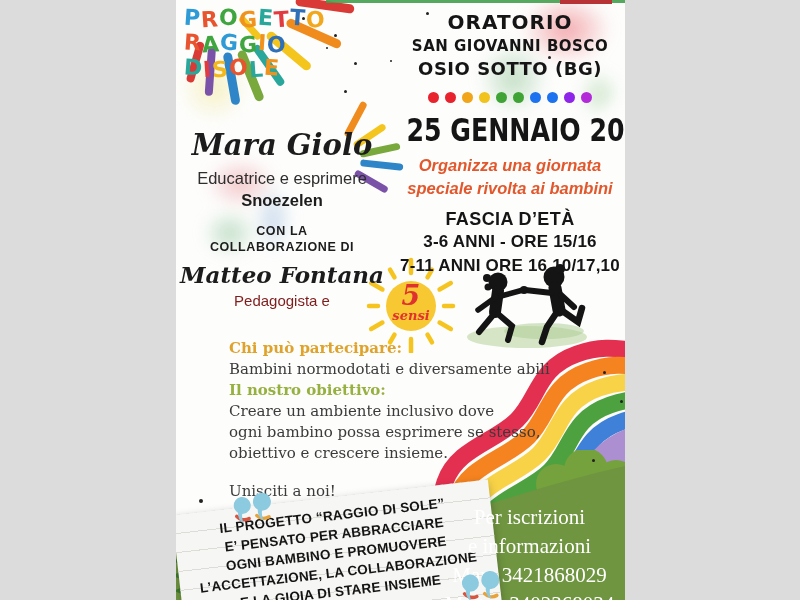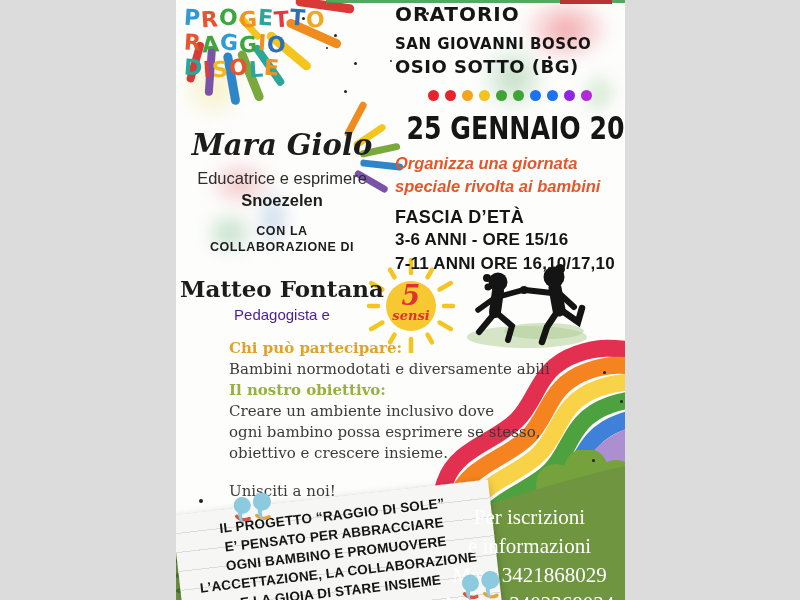--- a/index.html
+++ b/index.html
@@ -20,39 +20,39 @@
     background:radial-gradient(closest-side at 45% 30%,rgba(238,170,175,.7),rgba(238,170,175,0) 72%),
                radial-gradient(closest-side at 35% 72%,rgba(150,200,160,.6),rgba(150,200,160,0) 72%),
                radial-gradient(closest-side at 75% 60%,rgba(150,185,220,.5),rgba(150,185,220,0) 72%);}
   .wc-title{left:-8px;top:42px;width:92px;height:92px;
     background:radial-gradient(closest-side,rgba(243,236,175,.75),rgba(243,236,175,0) 75%);}
   
   .proj{left:8px;top:6px;width:160px;z-index:3;font-family:"DejaVu Sans",sans-serif;
         font-weight:bold;font-size:22px;line-height:25px;letter-spacing:1px;}
   .proj span{display:inline-block;}
   
-  .event{left:219px;top:2px;width:230px;text-align:left;z-index:3;color:#151515;}
+  .event{left:219px;top:10px;width:230px;text-align:center;z-index:3;color:#151515;}
   .venue1{font-family:"DejaVu Sans",sans-serif;font-weight:bold;font-size:20px;letter-spacing:1px;}
-  .venue2{font-family:"DejaVu Sans",sans-serif;font-weight:bold;font-size:15px;margin-top:9px;letter-spacing:.5px;}
+  .venue2{font-family:"DejaVu Sans",sans-serif;font-weight:bold;font-size:15px;margin-top:3px;letter-spacing:.5px;}
   .venue3{font-family:"DejaVu Sans",sans-serif;font-weight:bold;font-size:18px;margin-top:3px;letter-spacing:.5px;}
   .dots{margin-top:13px;display:flex;justify-content:center;gap:6px;height:11px;}
   .dots i{width:11px;height:11px;border-radius:50%;display:block;}
   .date{margin-top:8px;font-family:"DejaVu Sans",sans-serif;font-weight:bold;font-size:28px;
         white-space:nowrap;transform:scale(.9,1.15);transform-origin:center top;}
   .tagline{margin-top:10px;color:#e2572b;font-weight:bold;font-style:italic;font-size:16.5px;line-height:23px;}
   .age-title{margin-top:9px;font-weight:bold;font-size:18px;letter-spacing:.4px;}
   .age-row{font-weight:bold;font-size:17px;line-height:24px;letter-spacing:.2px;}
   
   .presenters{left:0;top:128px;width:212px;text-align:center;z-index:3;color:#1c1c1c;}
   .p-name1{font-family:"DejaVu Serif",serif;font-style:italic;font-weight:bold;font-size:29px;}
   .p-role1{margin-top:7px;font-size:16.5px;color:#2d2d2d;}
   .p-role2{font-size:16.5px;font-weight:bold;margin-top:3px;}
   .collab{margin-top:13px;font-size:12.5px;font-weight:bold;letter-spacing:.6px;line-height:16px;}
-  .p-name2{margin-top:20px;font-family:"DejaVu Serif",serif;font-weight:bold;font-size:23px;}
-  .p-role3{margin-top:3px;font-size:15px;color:#4c1d95;line-height:19px;}
+  .p-name2{margin-top:6px;font-family:"DejaVu Serif",serif;font-style:italic;font-weight:bold;font-size:23px;}
+  .p-role3{margin-top:3px;font-size:15px;color:#7f1d1d;line-height:19px;}
   
   .participation{left:14px;top:338px;width:320px;z-index:3;font-family:"DejaVu Serif",serif;
                  font-size:15px;line-height:21px;color:#3b3b3b;margin-left:39px;}
   .participation div{white-space:nowrap;}
   .lab-gold{color:#dfa32b;font-weight:bold;}
   .lab-green{color:#96b13f;font-weight:bold;}
   .cta{margin-top:17px;}
   
   .burst1{left:0;top:0;width:200px;height:170px;z-index:2;}
   .burst2{left:158px;top:96px;width:75px;height:110px;z-index:2;}

